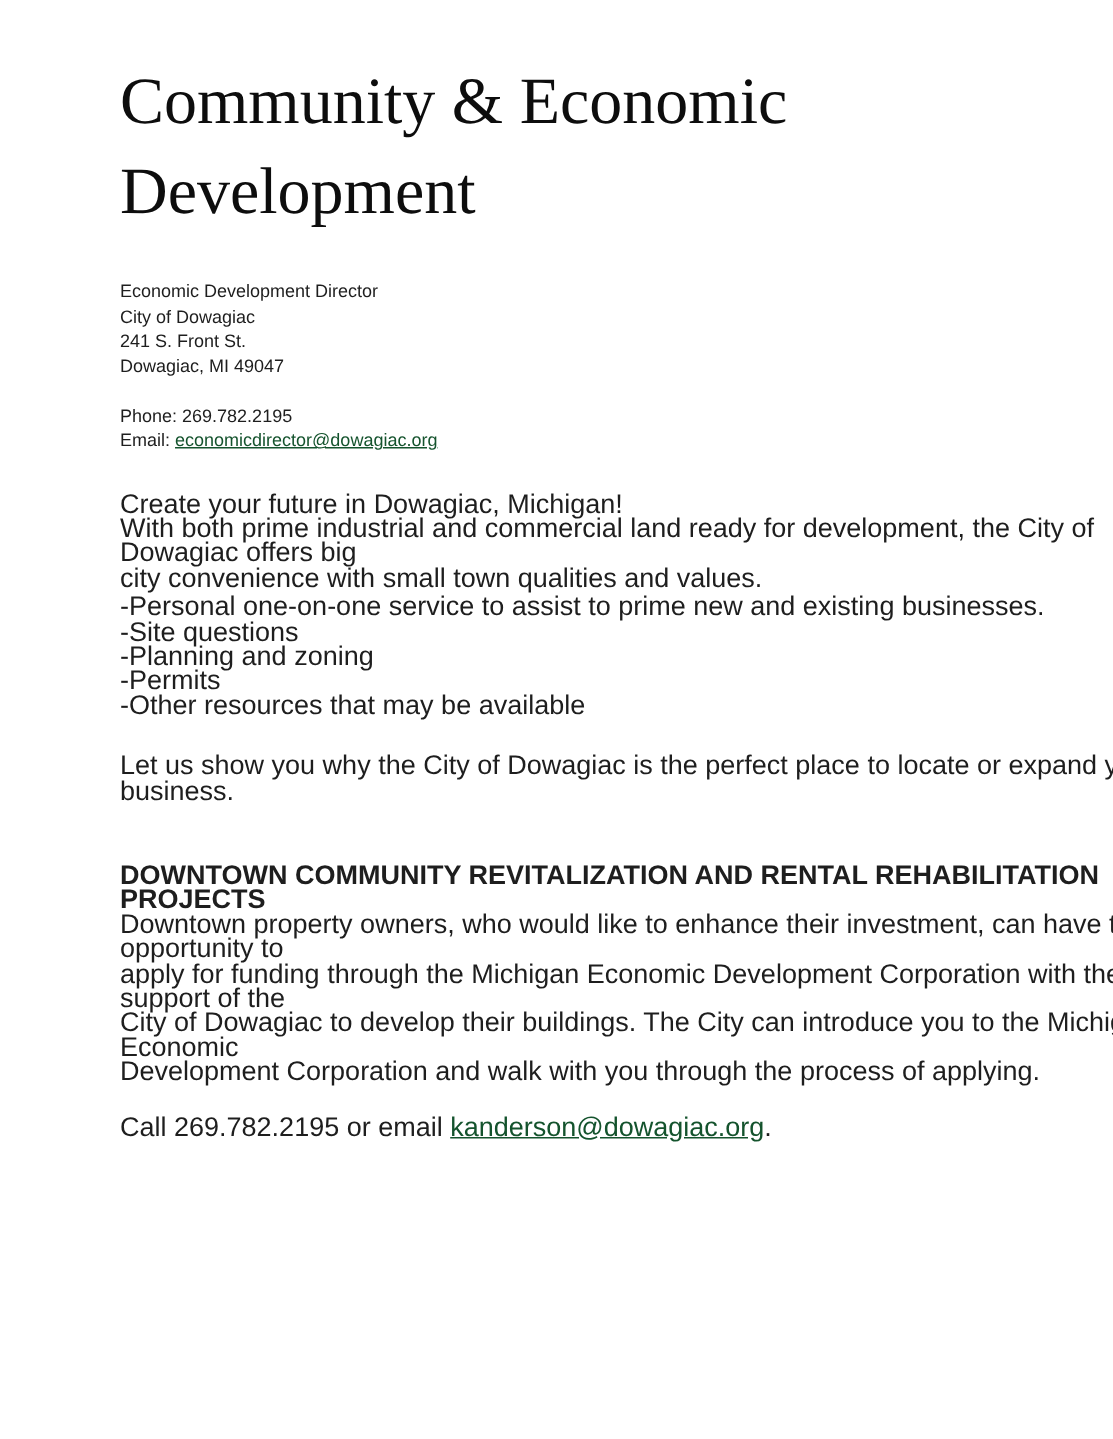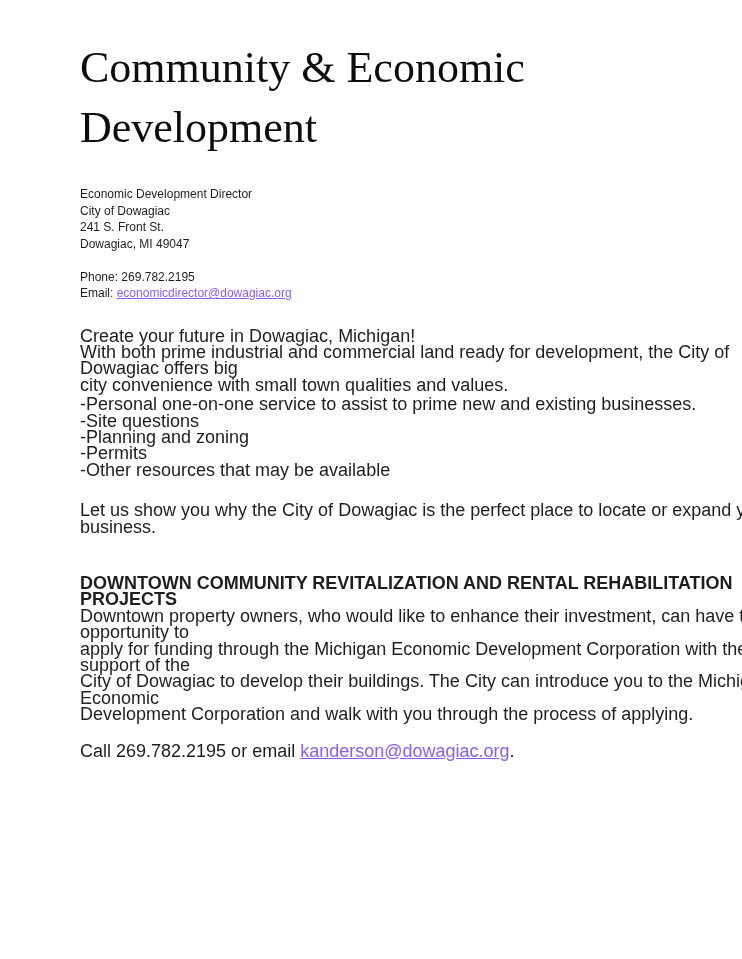--- a/index.html
+++ b/index.html
@@ -47,21 +47,21 @@
   .services-header { margin-top: 26px; }
   .services-list { margin-top: 3px; }
   .closing { margin-top: 24px; }
   .facade-section { margin-top: 33px; }
   .downtown-section { margin-top: 40px; }
   .call-line { margin-top: 20px; }
   .heading-bold {
     font-weight: 700;
   }
   a, .link {
-    color: #8b5cf6;
+    color: #14532d;
     text-decoration: underline;
     cursor: pointer;
   }
 </style>
 </head>
 <body>
 
 <div class="page">
 
   <h1 class="title pre">Community &amp; Economic

